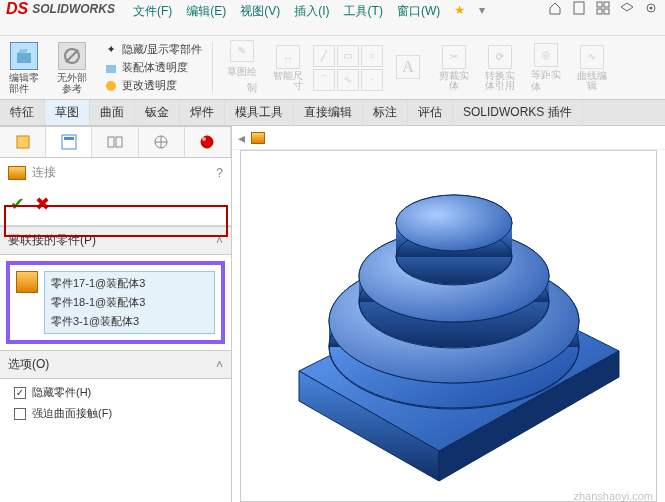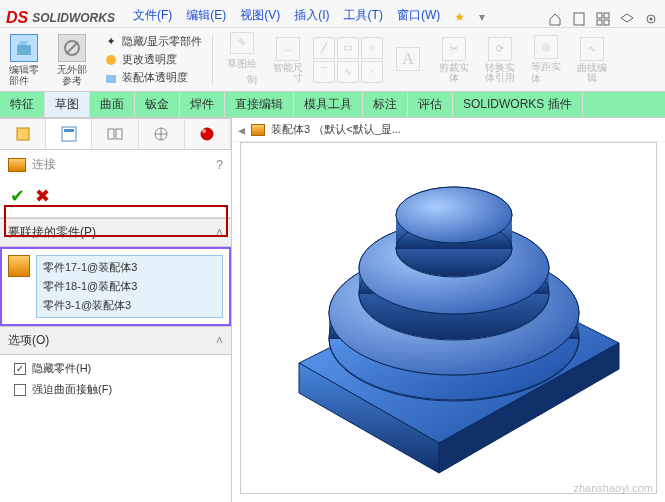--- a/index.html
+++ b/index.html
@@ -1,41 +1,41 @@
 <!DOCTYPE html>
 <html><head>
 <meta charset="utf-8">
 <style>
   * { box-sizing: border-box; margin: 0; padding: 0; font-family: "Microsoft YaHei", Arial, sans-serif; }
   body { width: 665px; height: 502px; background: #fff; font-size: 12px; color: #333; overflow: hidden; position: relative; }
 
   
-  .menubar { display: flex; align-items: flex-end; height: 28px; background: #f7f7f7; border-bottom: 1px solid #ddd; padding: 0 6px; gap: 2px; }
+  .menubar { display: flex; align-items: flex-start; height: 36px; background: #f7f7f7; border-bottom: 1px solid #ddd; padding: 0 6px; gap: 2px; }
   .logo { display: flex; align-items: center; gap: 4px; font-weight: bold; font-style: italic; color: #555; margin-right: 10px; }
   .logo-swirl { color: #d00; font-size: 16px; font-style: italic; font-weight: bold; }
-  .menu-item { color: #1d4ed8; padding: 3px 6px; cursor: pointer; }
+  .menu-item { color: #0f766e; padding: 3px 6px; cursor: pointer; }
   .menu-icons { margin-left: auto; display: flex; gap: 8px; }
   .menu-icons .ic { width: 16px; height: 16px; display: inline-flex; align-items: center; justify-content: center; color: #666; cursor: pointer; }
 
   
   .toolbar { display: flex; align-items: stretch; height: 64px; background: #f7f7f7; border-bottom: 1px solid #ccc; }
   .tool-big { display: flex; flex-direction: column; align-items: center; justify-content: center; width: 48px; color: #555; font-size: 10px; cursor: pointer; }
   .tool-big .lgicon { width: 28px; height: 28px; background: #e0e0e0; border: 1px solid #bbb; margin-bottom: 2px; display: flex; align-items: center; justify-content: center; }
   .tool-mid { display: flex; flex-direction: column; justify-content: center; padding: 0 8px; gap: 3px; }
   .tool-row { display: flex; align-items: center; gap: 4px; font-size: 11px; color: #444; cursor: pointer; }
   .tool-row .smicon { width: 14px; height: 14px; display: inline-flex; align-items: center; justify-content: center; }
   .tool-sep { width: 1px; background: #ddd; margin: 6px 2px; }
   .tool-right { display: flex; align-items: center; padding: 0 6px; gap: 4px; flex: 1; }
   .faded-btn { display: flex; flex-direction: column; align-items: center; justify-content: center; width: 42px; height: 56px; color: #bbb; font-size: 10px; cursor: pointer; }
   .faded-btn .fic { width: 24px; height: 24px; border: 1px solid #ddd; color: #ccc; display: flex; align-items: center; justify-content: center; margin-bottom: 2px; }
   .mini-grid { display: grid; grid-template-columns: repeat(3, 22px); grid-auto-rows: 22px; gap: 2px; }
   .mini-grid .mi { width: 22px; height: 22px; border: 1px solid #ddd; color: #ccc; display: flex; align-items: center; justify-content: center; cursor: pointer; font-size: 10px; }
 
   
-  .tabstrip { display: flex; height: 26px; background: #86efac; border-bottom: 1px solid #ccc; text-align: right; }
+  .tabstrip { display: flex; height: 26px; background: #e5e5e5; border-bottom: 1px solid #ccc; text-align: right; }
   .tab { padding: 0 10px; display: flex; align-items: center; font-size: 12px; color: #333; border-right: 1px solid #ddd; cursor: pointer; }
   .tab.active { background: #e6f0fa; }
 
   
   .main { display: flex; height: calc(502px - 28px - 64px - 26px); }
   .side { width: 232px; border-right: 1px solid #ccc; background: #fff; display: flex; flex-direction: column; }
   .side-tabs { display: flex; height: 32px; background: #f7f7f7; border-bottom: 1px solid #ccc; border-top: 1px solid #ccc; }
   .side-tabs .st { flex: 1; display: flex; align-items: center; justify-content: center; cursor: pointer; border-right: 1px solid #ddd; }
   .side-tabs .st.active { background: #fff; }
 
@@ -44,21 +44,21 @@
   .cmd-title .txt { font-weight: normal; font-size: 12px; color: #888; }
   .qbtn { margin-left: auto; color: #888; cursor: pointer; }
 
   .confirm-row { display: flex; gap: 10px; padding: 6px 10px 10px; border-bottom: 1px solid #ddd; }
   .check { color: #1a9900; font-size: 18px; cursor: pointer; }
   .cross { color: #cc0000; font-size: 18px; cursor: pointer; }
 
   .section-head { background: #f0f0f0; border-top: 1px solid #ccc; border-bottom: 1px solid #ccc; padding: 5px 8px; display: flex; align-items: center; font-size: 12px; color: #333; gap: 44px; }
   .section-head .arrow { margin-left: auto; cursor: pointer; color: #888; }
 
-  .parts-box { padding: 6px; border: 2px solid #8b5cf6; }
+  .parts-box { padding: 6px; border: 4px solid #8b5cf6; margin: 6px; }
   .selection-list { border: 1px solid #99c8e6; background: #e6f2fa; padding: 2px; font-size: 11px; }
   .selection-list .itm { padding: 2px 4px; color: #333; cursor: pointer; }
   .parts-row { display: flex; gap: 6px; align-items: flex-start; }
   .cube-icon { width: 22px; height: 22px; background: linear-gradient(#ffcc66,#e08000); border: 1px solid #aa6600; cursor: pointer; }
 
   .options-body { padding: 6px 14px; display: flex; flex-direction: column; gap: 6px; }
   .chk { display: flex; align-items: center; gap: 6px; font-size: 11px; color: #333; cursor: pointer; }
   .chk .box { width: 12px; height: 12px; border: 1px solid #666; display: inline-flex; align-items: center; justify-content: center; font-size: 10px; }
 
   
@@ -145,32 +145,32 @@
 参考</span>
   </div>
   <div class="tool-mid">
     <div class="tool-row">
       <span class="smicon" style="color:#333">✦</span>
       <span>隐藏/显示零部件</span>
     </div>
     <div class="tool-row">
       <span class="smicon">
         <svg width="14" height="14">
-            <circle cx="7" cy="7" r="5" fill="#ffa500" opacity="0.8"></circle>
+            <rect x="2" y="4" width="10" height="8" fill="#4aa0e0" opacity="0.6"></rect>
           </svg>
       </span>
-      <span>更改透明度</span>
+      <span>装配体透明度</span>
     </div>
     <div class="tool-row">
       <span class="smicon">
         <svg width="14" height="14">
-            <rect x="2" y="4" width="10" height="8" fill="#4aa0e0" opacity="0.6"></rect>
+            <circle cx="7" cy="7" r="5" fill="#ffa500" opacity="0.8"></circle>
           </svg>
       </span>
-      <span>装配体透明度</span>
+      <span>更改透明度</span>
     </div>
   </div>
   <div class="tool-sep"></div>
   <div class="tool-right">
     <div class="faded-btn">
       <div class="fic">✎</div>
       <span style="white-space:pre;text-align:right;line-height:16px">草图绘
 制</span>
     </div>
     <div class="faded-btn">
@@ -211,22 +211,22 @@
     </div>
   </div>
 </div>
 
 <div class="tabstrip">
   <div class="tab">特征</div>
   <div class="tab active">草图</div>
   <div class="tab">曲面</div>
   <div class="tab">钣金</div>
   <div class="tab">焊件</div>
+  <div class="tab">模具工具</div>
   <div class="tab">直接编辑</div>
-  <div class="tab">模具工具</div>
   <div class="tab">标注</div>
   <div class="tab">评估</div>
   <div class="tab">SOLIDWORKS 插件</div>
 </div>
 
 <div class="main">
 
   <div class="side">
     <div class="side-tabs">
       <div class="st">
@@ -300,21 +300,20 @@
         <span class="box"></span>
         <span>强迫曲面接触(F)</span>
       </label>
     </div>
   </div>
 
   <div class="viewport">
     <div class="bc-row">
       <span class="back">◂</span>
       <span class="cube"></span>
-      <span>装配体3 （默认&lt;默认_显...</span>
     </div>
     <div class="view3d">
       <svg width="380" height="330" viewBox="0 0 380 330">
         <defs>
           <linearGradient id="b1" x1="0" y1="0" x2="1" y2="1">
             <stop offset="0" stop-color="#6aa8ff"></stop>
             <stop offset="1" stop-color="#1a4aa0"></stop>
           </linearGradient>
           <linearGradient id="b2" x1="0" y1="0" x2="0" y2="1">
             <stop offset="0" stop-color="#4a88e0"></stop>

